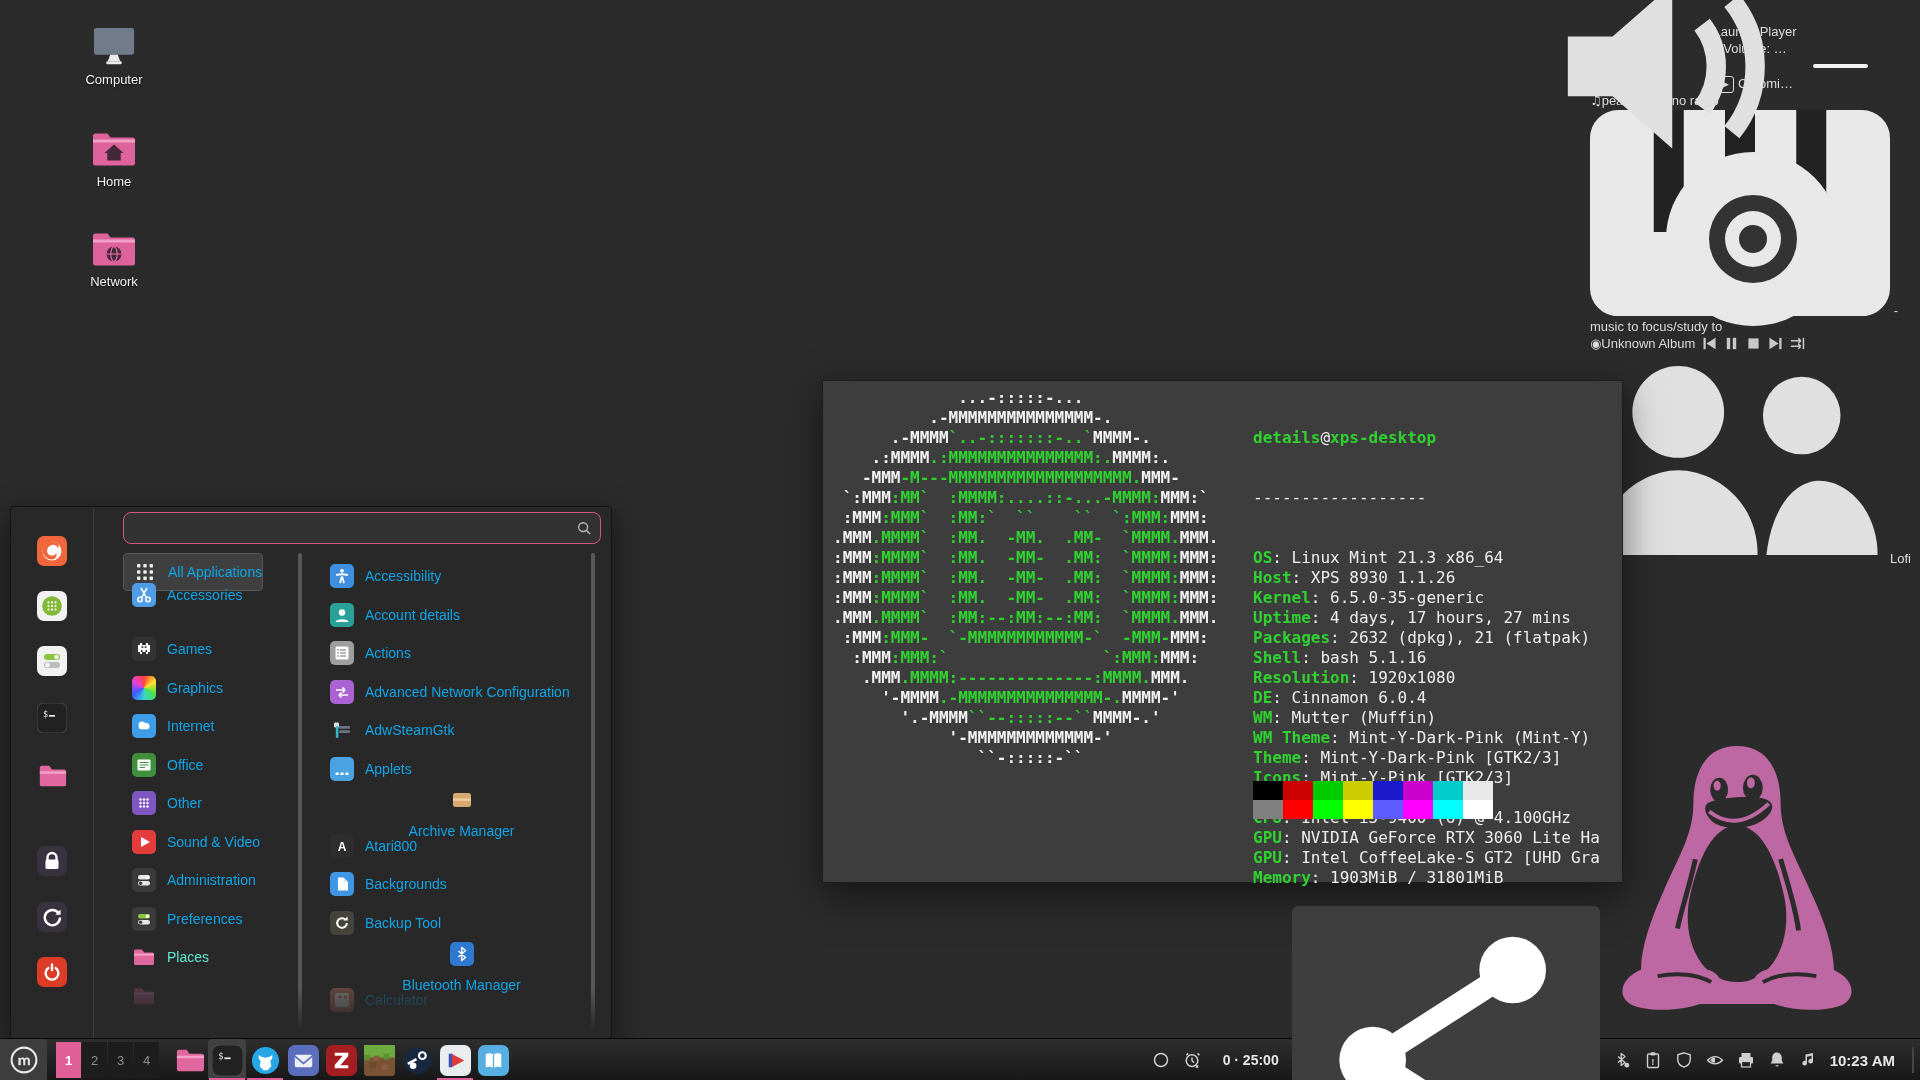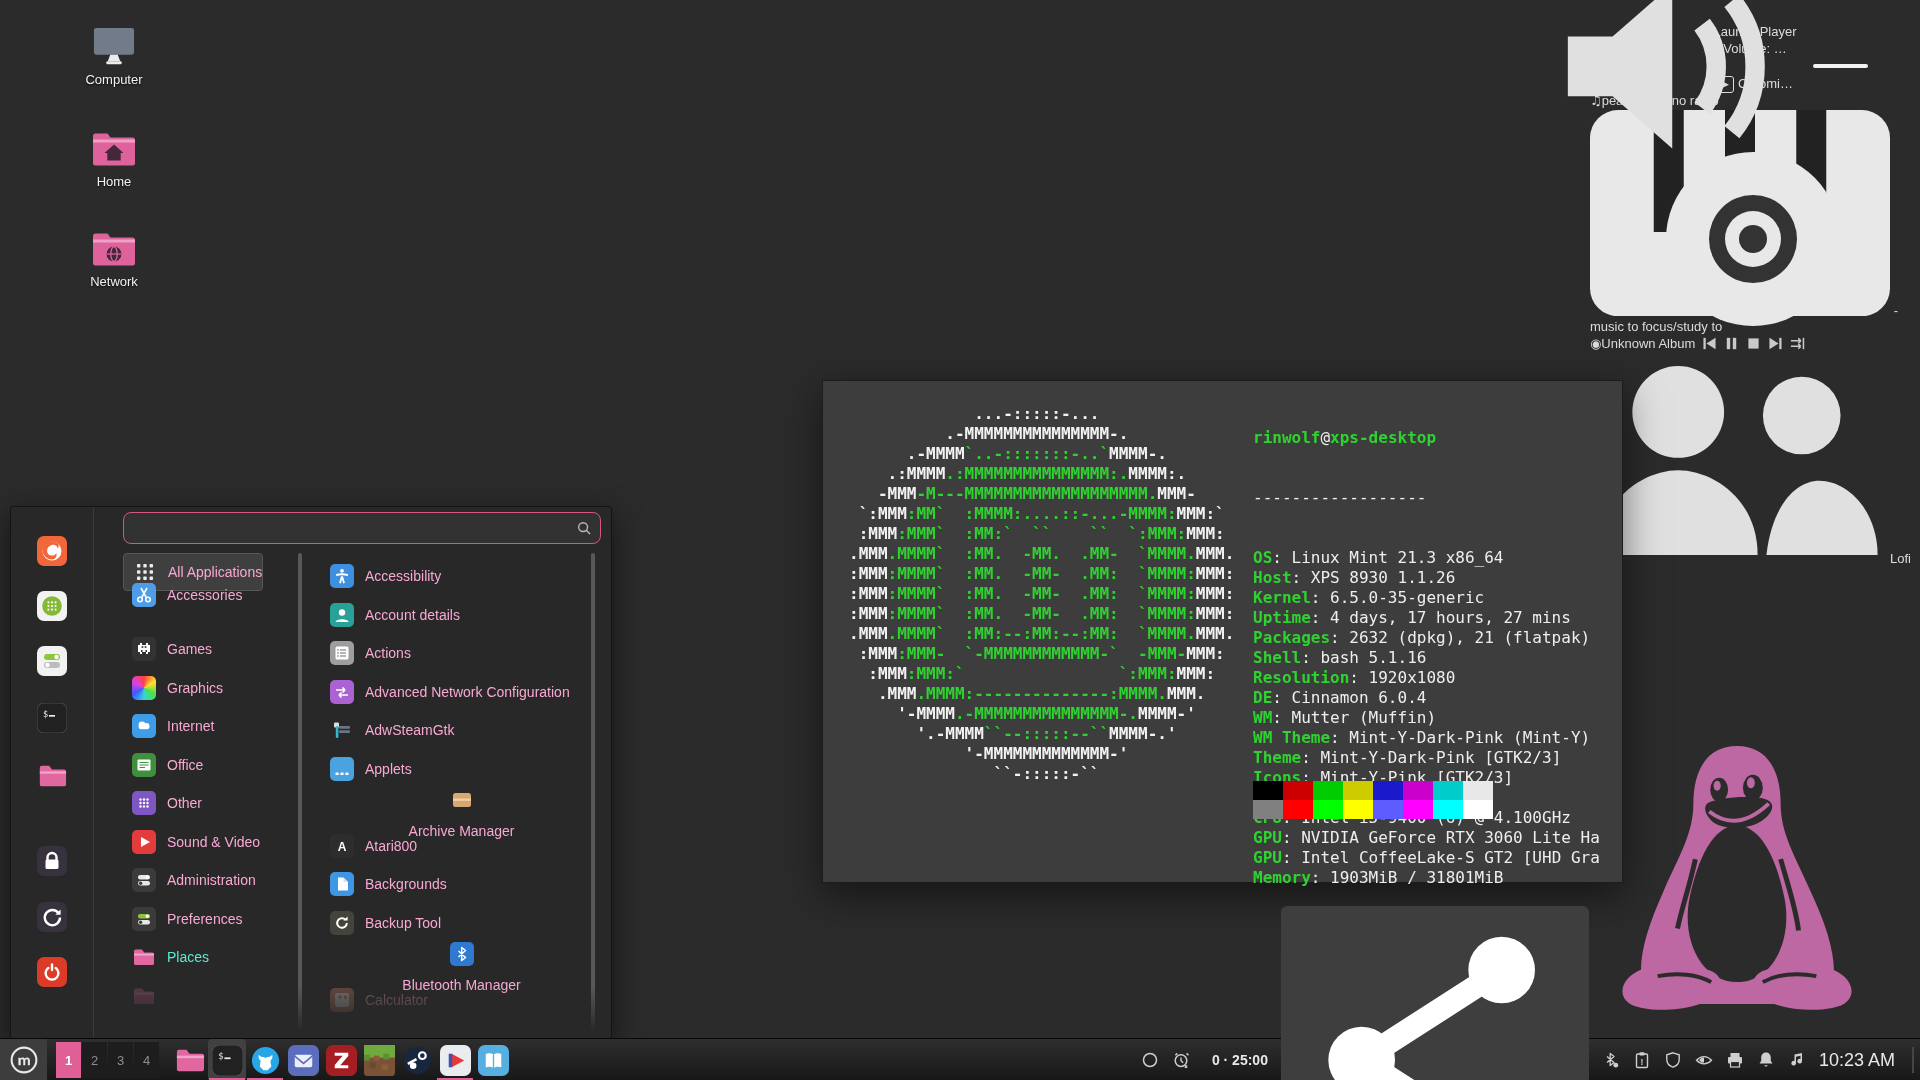--- a/index.html
+++ b/index.html
@@ -27,21 +27,21 @@
 
   
   .cd{position:absolute;left:1664px;top:150px;width:178px}
   .cd-controls{display:flex;justify-content:center;gap:5px;margin-top:7px}
   .cd-controls .btn{width:17px;height:17px;cursor:pointer}
 
   
   .terminal{position:absolute;left:822px;top:380px;width:799px;height:501px;background:#3d3d3d;
             border:1px solid #1c1c1c;box-shadow:0 12px 36px rgba(0,0,0,.5);
             font-family:"DejaVu Sans Mono",monospace;font-size:16px;line-height:20px}
-  .ascii{position:absolute;left:10px;top:7px;white-space:pre;font-weight:bold;margin:16px}
+  .ascii{position:absolute;left:10px;top:7px;white-space:pre;font-weight:bold;margin:0}
   .ascii .w{color:#f2f2f2}.ascii .g{color:#2fd32f}
   .tinfo{position:absolute;left:430px;top:7px;white-space:pre}
   .tinfo .lab{color:#2fd32f;font-weight:bold}
   .tinfo .val{color:#eeeeee}
   .tinfo .sep{color:#eeeeee}
   .palette{position:absolute;left:430px;top:400px}
   .palette .prow{display:flex}
   .palette .sw{width:30px;height:19px}
 
   
@@ -55,21 +55,21 @@
   .search-wrap{position:absolute;left:112px;top:5px;width:476px;height:30px;background:#323232;
                border:1px solid #d3577f;border-radius:8px}
   .search-wrap input{position:absolute;left:10px;top:3px;width:430px;height:22px;background:transparent;
                border:none;outline:none;color:#eee;font-size:14px;font-family:"Liberation Sans",sans-serif}
   .search-ic{position:absolute;right:8px;top:7px;width:16px;height:16px}
   .cat-col{position:absolute;left:112px;top:0;width:178px;bottom:2px;overflow:hidden}
   .app-col{position:absolute;left:310px;top:0;width:272px;bottom:2px;overflow:hidden}
   .mrow-item{position:absolute;left:0;height:38px;display:flex;align-items:center;gap:11px;
              padding-left:9px;box-sizing:border-box;width:100%;cursor:pointer;border-radius:4px}
   .mrow-item .i24{width:24px;height:24px;flex:0 0 24px}
-  .mrow-item .t{font-size:14px;color:#f9a8d4;white-space:nowrap}
+  .mrow-item .t{font-size:14px;color:#0ea5e9;white-space:nowrap}
   .mrow-item.selected{background:#3f3f3f;border:1px solid #575757;width:140px}
   .mrow-item.dim .t{color:#5eead4}
   .mrow-item.ghost{opacity:.25}
   .mrow-item.partial{opacity:.35}
   .sbar{position:absolute;width:4px;top:46px;bottom:10px;background:#585858;border-radius:2px;cursor:pointer}
   .menu-fade{position:absolute;left:84px;right:1px;bottom:1px;height:50px;
              background:linear-gradient(to bottom,rgba(40,40,40,0),rgba(40,40,40,.96) 85%);pointer-events:none}
 
   
   .taskbar{position:absolute;left:0;bottom:0;width:1920px;height:42px;
@@ -85,21 +85,21 @@
   .lslot{width:38px;height:42px;position:relative;display:flex;align-items:center;justify-content:center;cursor:pointer}
   .lslot .li{width:31px;height:31px}
   .lslot.focused{background:#414141;border-radius:4px}
   .lslot .run{position:absolute;bottom:0;left:1px;width:36px;height:3px;background:#df5f96}
   .tray{position:absolute;right:6px;top:0;height:42px;display:flex;align-items:center;gap:13px}
   .tray .ti{width:18px;height:18px;cursor:pointer}
   .tray .boxed{background:#3e3e3e;border-radius:6px;padding:4px;cursor:pointer}
   .tray .boxed .ti{width:17px;height:17px}
   .timer-group{display:flex;align-items:center;gap:22px;cursor:pointer}
   .timer-text{font-size:14px;font-weight:bold;color:#e8e8e8}
-  .clock{font-size:18px;font-weight:normal;color:#e8e8e8;cursor:pointer}
+  .clock{font-size:15px;font-weight:bold;color:#e8e8e8;cursor:pointer}
   .tray-divider{width:2px;height:26px;background:#454545;margin-left:4px}
 </style>
 </head>
 <body>
 
 <div id="desktop-icons">
     <div class="desk-ic" style="top: 26px;">
       <span class="ig" style="display: block;">
         <svg viewBox="0 0 48 44" width="100%" height="100%">
           <rect x="3" y="2" width="42" height="28" rx="2.5" fill="#717b8a"></rect>
@@ -230,21 +230,21 @@
 <span class="w">.MMM</span><span class="g">.MMMM`  :MM:--:MM:--:MM:  `MMMM.</span><span class="w">MMM.</span>
 <span class="w"> :MMM</span><span class="g">:MMM-  `-MMMMMMMMMMMM-`  -MMM-</span><span class="w">MMM:</span>
 <span class="w">  :MMM</span><span class="g">:MMM:`                `:MMM:</span><span class="w">MMM:</span>
 <span class="w">   .MMM</span><span class="g">.MMMM:--------------:MMMM.</span><span class="w">MMM.</span>
 <span class="w">     '-MMMM</span><span class="g">.-MMMMMMMMMMMMMMM-.</span><span class="w">MMMM-'</span>
 <span class="w">       '.-MMMM</span><span class="g">``--:::::--``</span><span class="w">MMMM-.'</span>
 <span class="w">            '-MMMMMMMMMMMMM-'</span>
 <span class="w">               ``-:::::-``</span>
 </pre>
   <div class="tinfo">
-    <div><span class="lab">rinwolf</span><span class="val">@</span><span class="lab">xps-desktop</span></div>
+    <div><span class="lab">details</span><span class="val">@</span><span class="lab">xps-desktop</span></div>
     <div class="sep">------------------</div>
     <div id="info-lines"><div><span class="lab">OS</span><span class="val">: Linux Mint 21.3 x86_64</span></div><div><span class="lab">Host</span><span class="val">: XPS 8930 1.1.26</span></div><div><span class="lab">Kernel</span><span class="val">: 6.5.0-35-generic</span></div><div><span class="lab">Uptime</span><span class="val">: 4 days, 17 hours, 27 mins</span></div><div><span class="lab">Packages</span><span class="val">: 2632 (dpkg), 21 (flatpak)</span></div><div><span class="lab">Shell</span><span class="val">: bash 5.1.16</span></div><div><span class="lab">Resolution</span><span class="val">: 1920x1080</span></div><div><span class="lab">DE</span><span class="val">: Cinnamon 6.0.4</span></div><div><span class="lab">WM</span><span class="val">: Mutter (Muffin)</span></div><div><span class="lab">WM Theme</span><span class="val">: Mint-Y-Dark-Pink (Mint-Y)</span></div><div><span class="lab">Theme</span><span class="val">: Mint-Y-Dark-Pink [GTK2/3]</span></div><div><span class="lab">Icons</span><span class="val">: Mint-Y-Pink [GTK2/3]</span></div><div><span class="lab">Terminal</span><span class="val">: gnome-terminal</span></div><div><span class="lab">CPU</span><span class="val">: Intel i5-9400 (6) @ 4.100GHz</span></div><div><span class="lab">GPU</span><span class="val">: NVIDIA GeForce RTX 3060 Lite Ha</span></div><div><span class="lab">GPU</span><span class="val">: Intel CoffeeLake-S GT2 [UHD Gra</span></div><div><span class="lab">Memory</span><span class="val">: 1903MiB / 31801MiB</span></div></div>
   </div>
   <div class="palette" id="palette">
       <div class="prow">
         <div class="sw" style="background: rgb(0, 0, 0);"></div>
         <div class="sw" style="background: rgb(204, 0, 0);"></div>
         <div class="sw" style="background: rgb(0, 204, 0);"></div>
         <div class="sw" style="background: rgb(204, 204, 0);"></div>
         <div class="sw" style="background: rgb(26, 26, 204);"></div>

